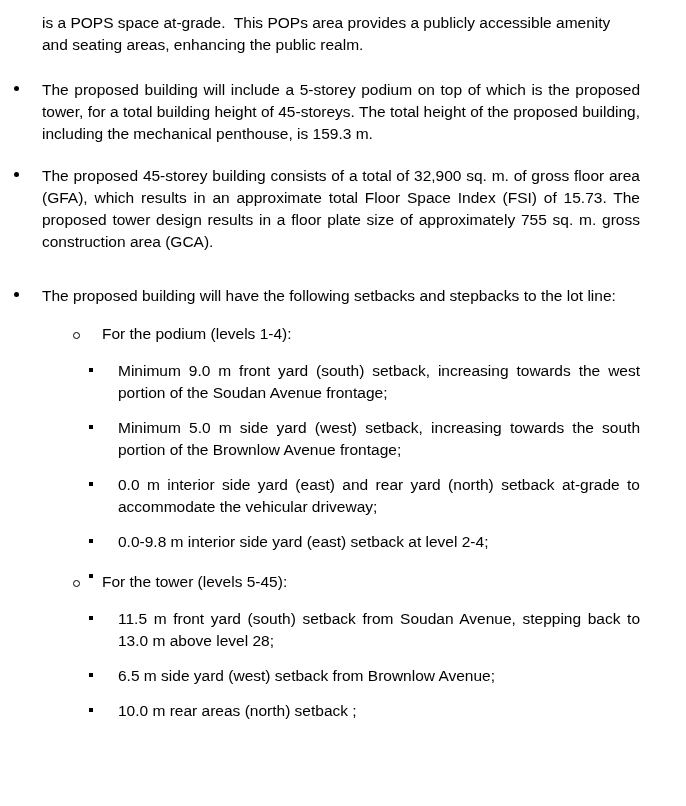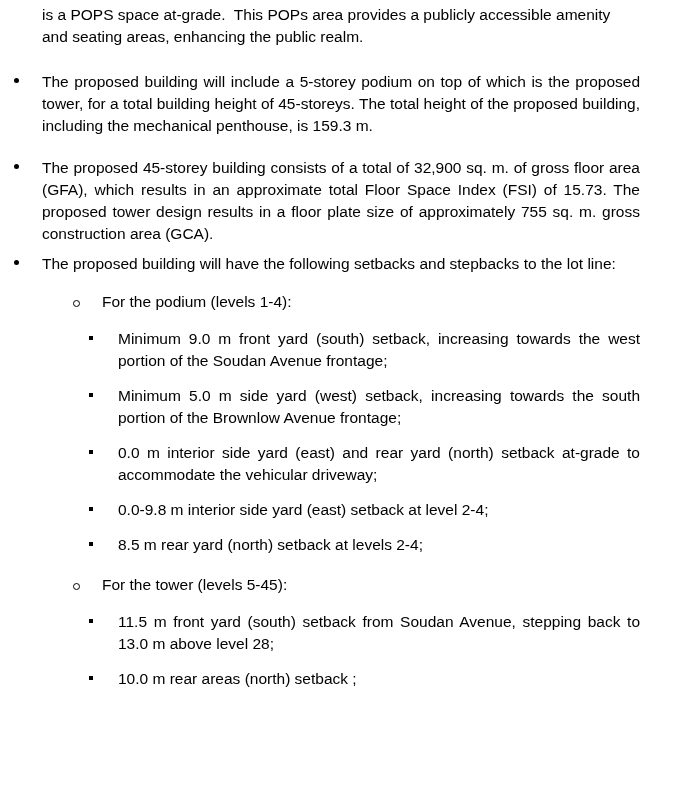--- a/index.html
+++ b/index.html
@@ -15,39 +15,39 @@
     font-size: 15.5px;
     line-height: 22px;
     color: #000000;
     -webkit-font-smoothing: antialiased;
   }
   .page {
     position: relative;
     box-sizing: border-box;
     width: 686px;
     height: 790px;
-    padding-top: 4px;
+    padding-top: 12px;
     background: #ffffff;
     overflow: hidden;
   }
   .item {
     position: relative;
     margin-right: 46px;
     text-align: justify;
   }
   
   .p-intro {
     margin-left: 42px;
     margin-bottom: 23px;
     text-align: left;
   }
   
   .l1 { margin-left: 42px; }
   .mb20 { margin-bottom: 20px; }
-  .mb16 { margin-bottom: 8px; }
+  .mb16 { margin-bottom: 32px; }
   .mb18 { margin-bottom: 2px; }
   
   .l2 {
     margin-left: 102px;
     margin-bottom: 15px;
     text-align: left;
     margin-top: 16px;
   }
   
   .l3 {
@@ -130,33 +130,36 @@
     <span class="txt">0.0 m interior side yard (east) and rear yard (north) setback at-grade to accommodate the vehicular driveway;</span>
   </div>
 
   <div class="item l3">
     <span class="marker sqr"></span>
     <span class="txt">0.0-9.8 m interior side yard (east) setback at level 2-4;</span>
   </div>
 
   <div class="item l3 gap">
     <span class="marker sqr"></span>
-    <span class="txt">8.5 m rear yard (north) setback at levels 2-4;</span>
   </div>
 
   <div class="item l2">
     <span class="marker circ"></span>
     <span class="txt">For the tower (levels 5-45):</span>
   </div>
 
   <div class="item l3">
     <span class="marker sqr"></span>
     <span class="txt">11.5 m front yard (south) setback from Soudan Avenue, stepping back to 13.0 m above level 28;</span>
   </div>
 
+  <div class="item l3">
+    <span class="marker sqr"></span>
+    <span class="txt">6.5 m side yard (west) setback from Brownlow Avenue;</span>
+  </div>
 
 
   <div class="item l3">
     <span class="marker sqr"></span>
     <span class="txt">10.0 m rear areas (north) setback ;</span>
   </div>
 
 </div>
 
 </body></html>

